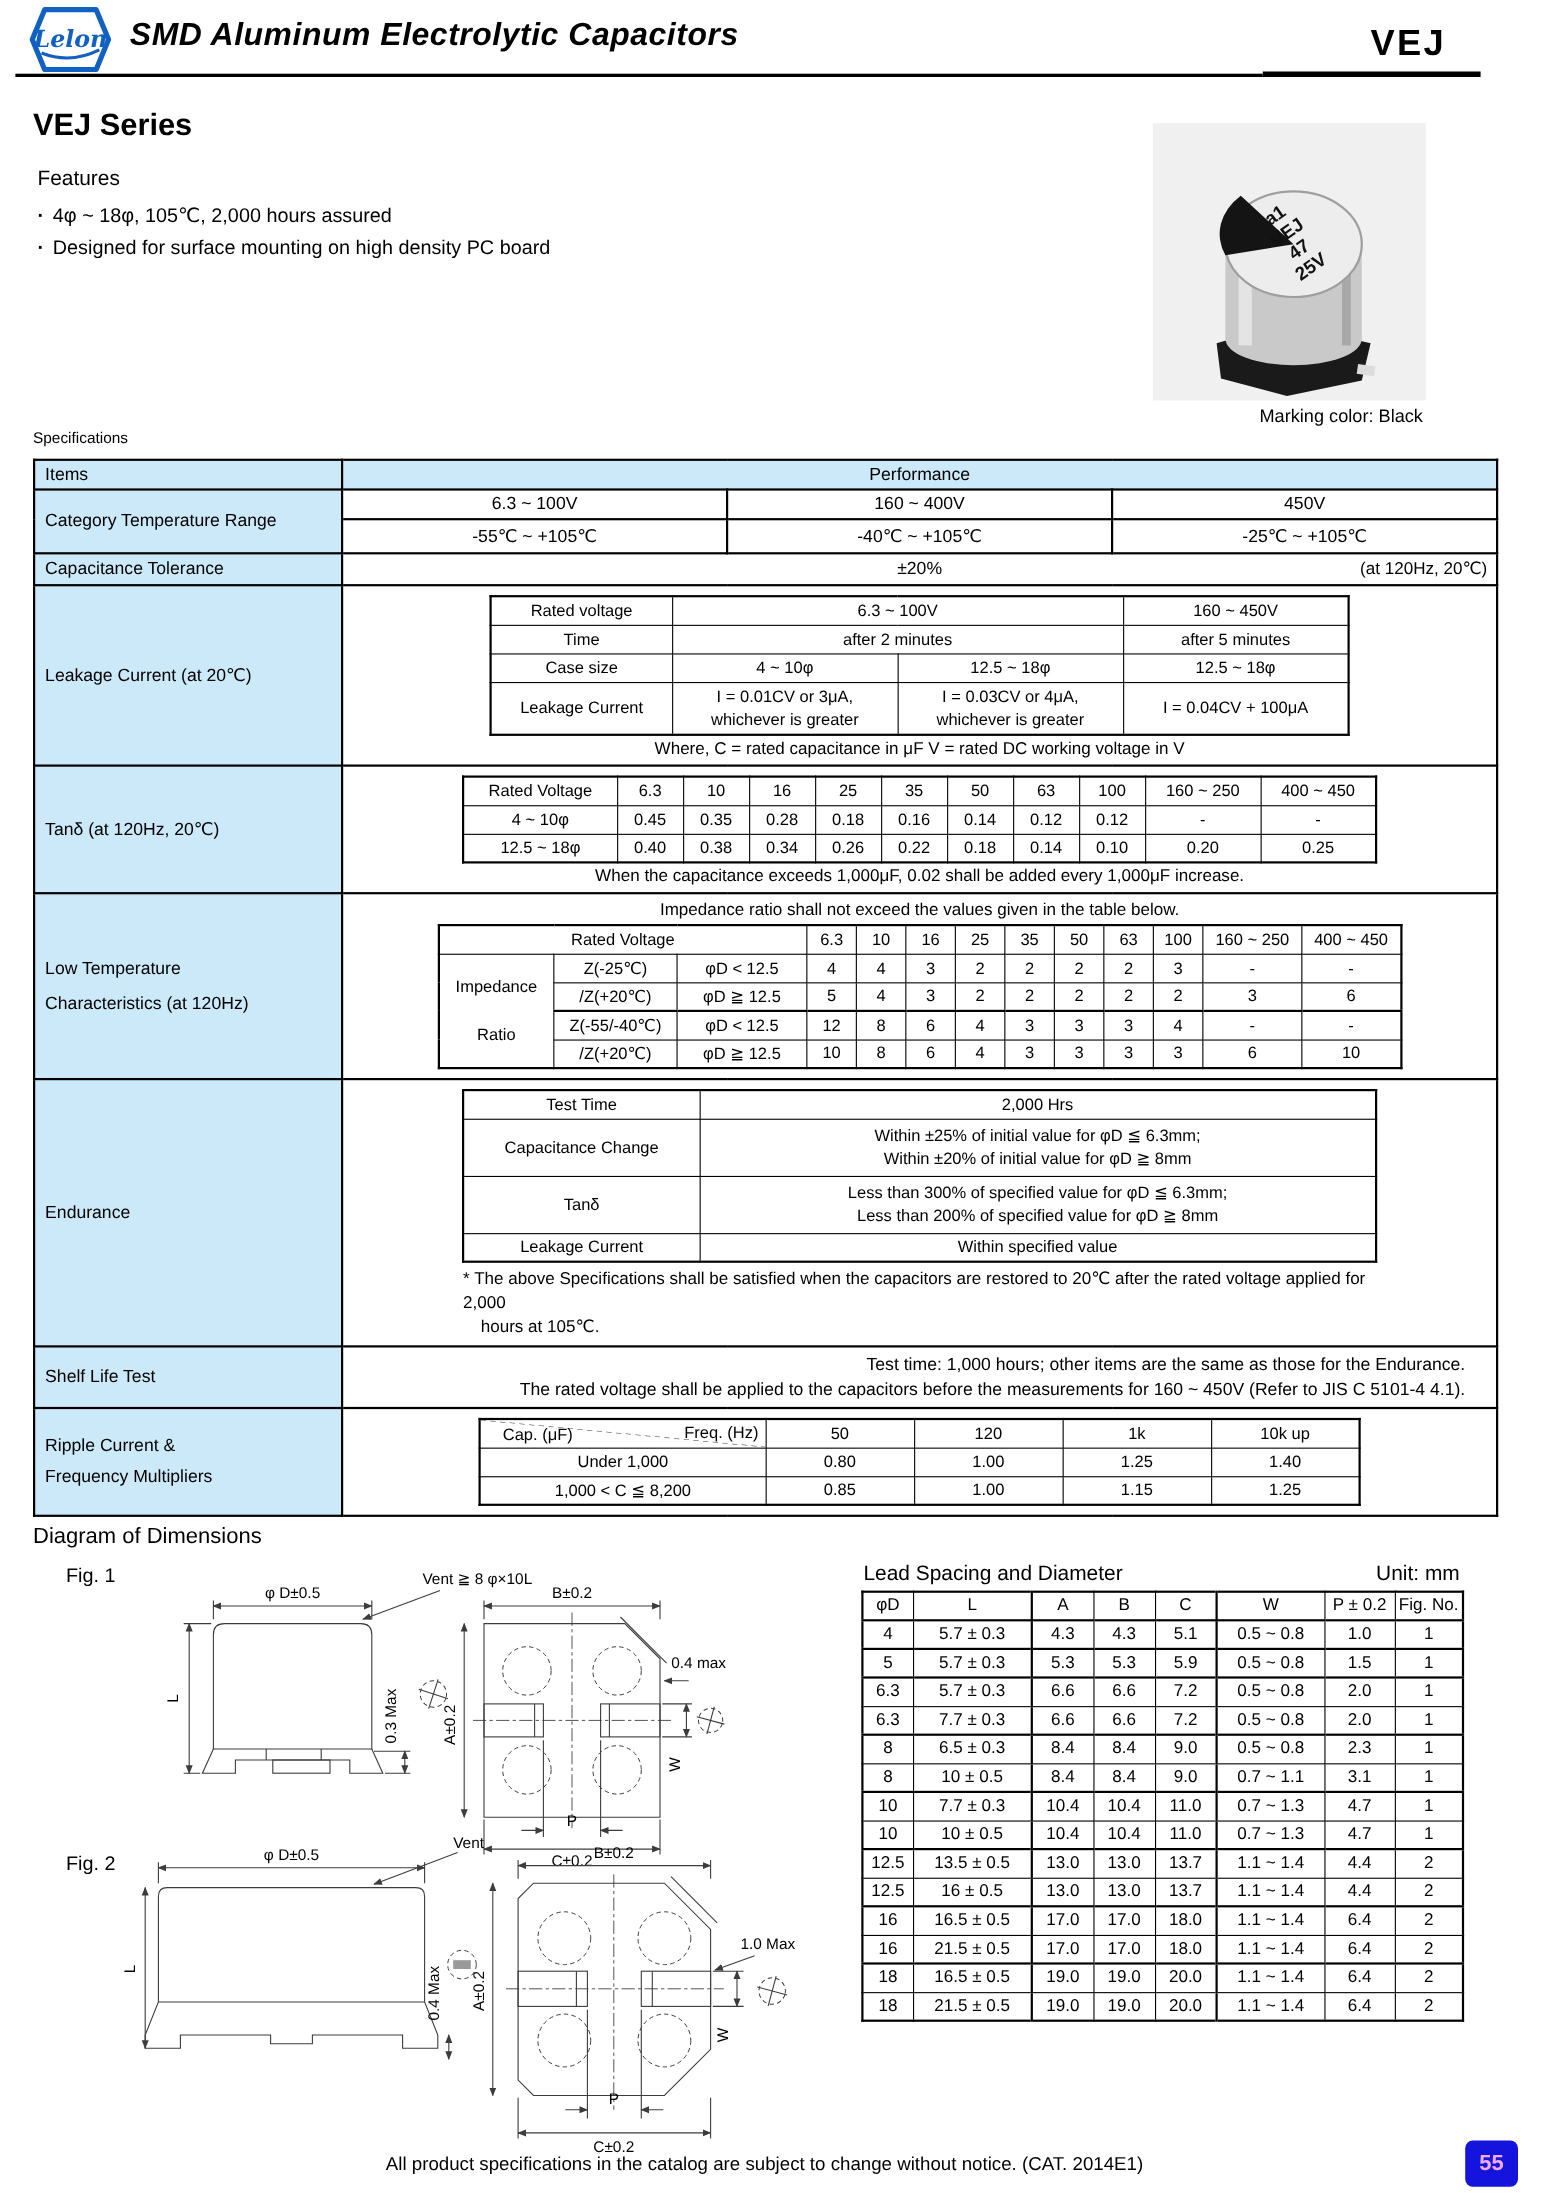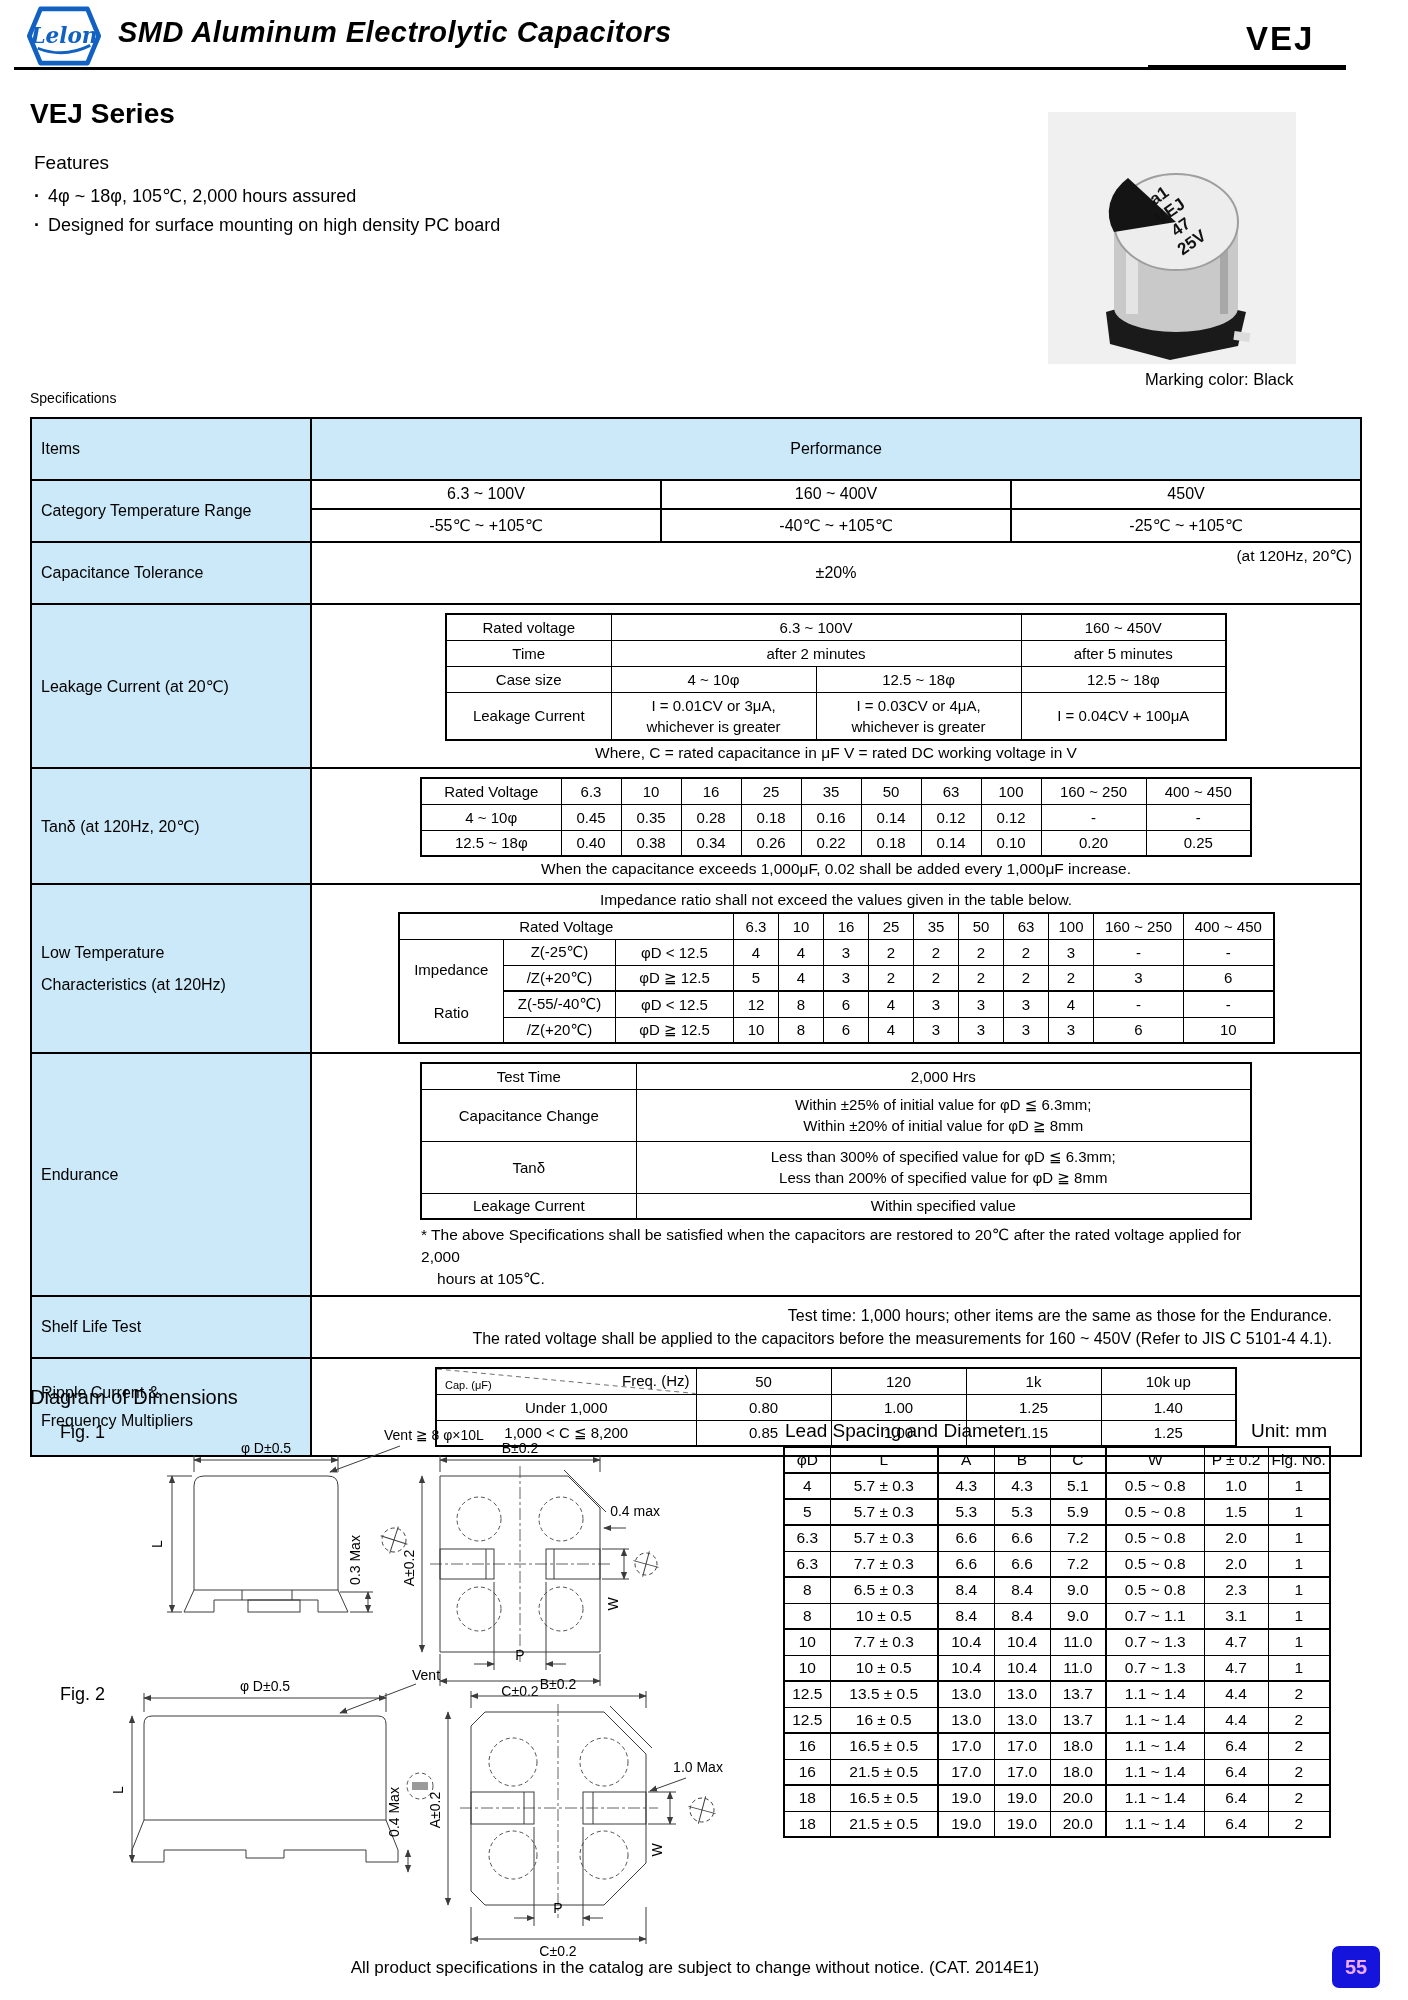--- a/index.html
+++ b/index.html
@@ -22,21 +22,21 @@
 
   .photo { position:absolute; left:1048px; top:112px; width:248px; height:252px; background:#f0f0f0; }
   .marking-note { position:absolute; left:1145px; top:370px; font-size:16.5px; }
 
   .h-spec { position:absolute; left:30px; top:390px; font-size:14px; font-weight:normal; }
 
   
   table { border-collapse:collapse; }
   .spec { position:absolute; left:30px; top:417px; width:1330px; table-layout:fixed; }
   .spec > tbody > tr > td { border:2px solid #000; font-size:16px; vertical-align:middle; }
-  .lbl { background:#cbe9f8; padding:21px 9px; text-align:left; }
+  .lbl { background:#cbe9f8; padding:3px 9px; text-align:left; }
   .hdr-perf { background:#cbe9f8; text-align:center; }
   .cell-c { text-align:center; }
   .sec { padding:5px 8px; }
 
   
   .itab { margin:3px auto; border:2px solid #000; table-layout:fixed; background:#fff; }
   .itab td, .itab th { border:1px solid #000; text-align:center; font-size:15px; font-weight:normal; padding:1px 4px; height:26px; }
   .tnote { font-size:15.5px; text-align:center; margin-top:3px; }
   .thick-top td { border-top-width:2px; }
 
@@ -48,21 +48,21 @@
 
   .shelf-cell { text-align:right; padding:4px 28px; font-size:15.5px; line-height:23px; }
 
   .enotes { width:830px; margin:4px auto 0 auto; text-align:left; font-size:15.5px; line-height:22px; }
   .enotes .l2 { padding-left:16px; }
 
   
   .diag { position:relative; height:50px; padding:0 !important; }
   .diag svg { position:absolute; left:0; top:0; width:100%; height:100%; }
   .diag .fr { position:absolute; right:6px; top:3px; font-size:15px; }
-  .diag .cp { position:absolute; left:8px; bottom:3px; font-size:11px; }
+  .diag .cp { position:absolute; left:20px; bottom:3px; font-size:15px; }
 
   
   .h-dims { position:absolute; left:30px; top:1386px; font-size:20px; font-weight:normal; }
   .fig-cap1 { position:absolute; left:60px; top:1422px; font-size:18px; }
   .fig-cap2 { position:absolute; left:60px; top:1684px; font-size:18px; }
   .fig1 { position:absolute; left:122px; top:1420px; }
   .fig2 { position:absolute; left:86px; top:1660px; }
   .draw { stroke:#3c3c3c; stroke-width:1; fill:none; }
   .dim  { stroke:#3c3c3c; stroke-width:1; fill:none; }
   .cl   { stroke:#3c3c3c; stroke-width:0.8; stroke-dasharray:12 3 3 3; fill:none; }

